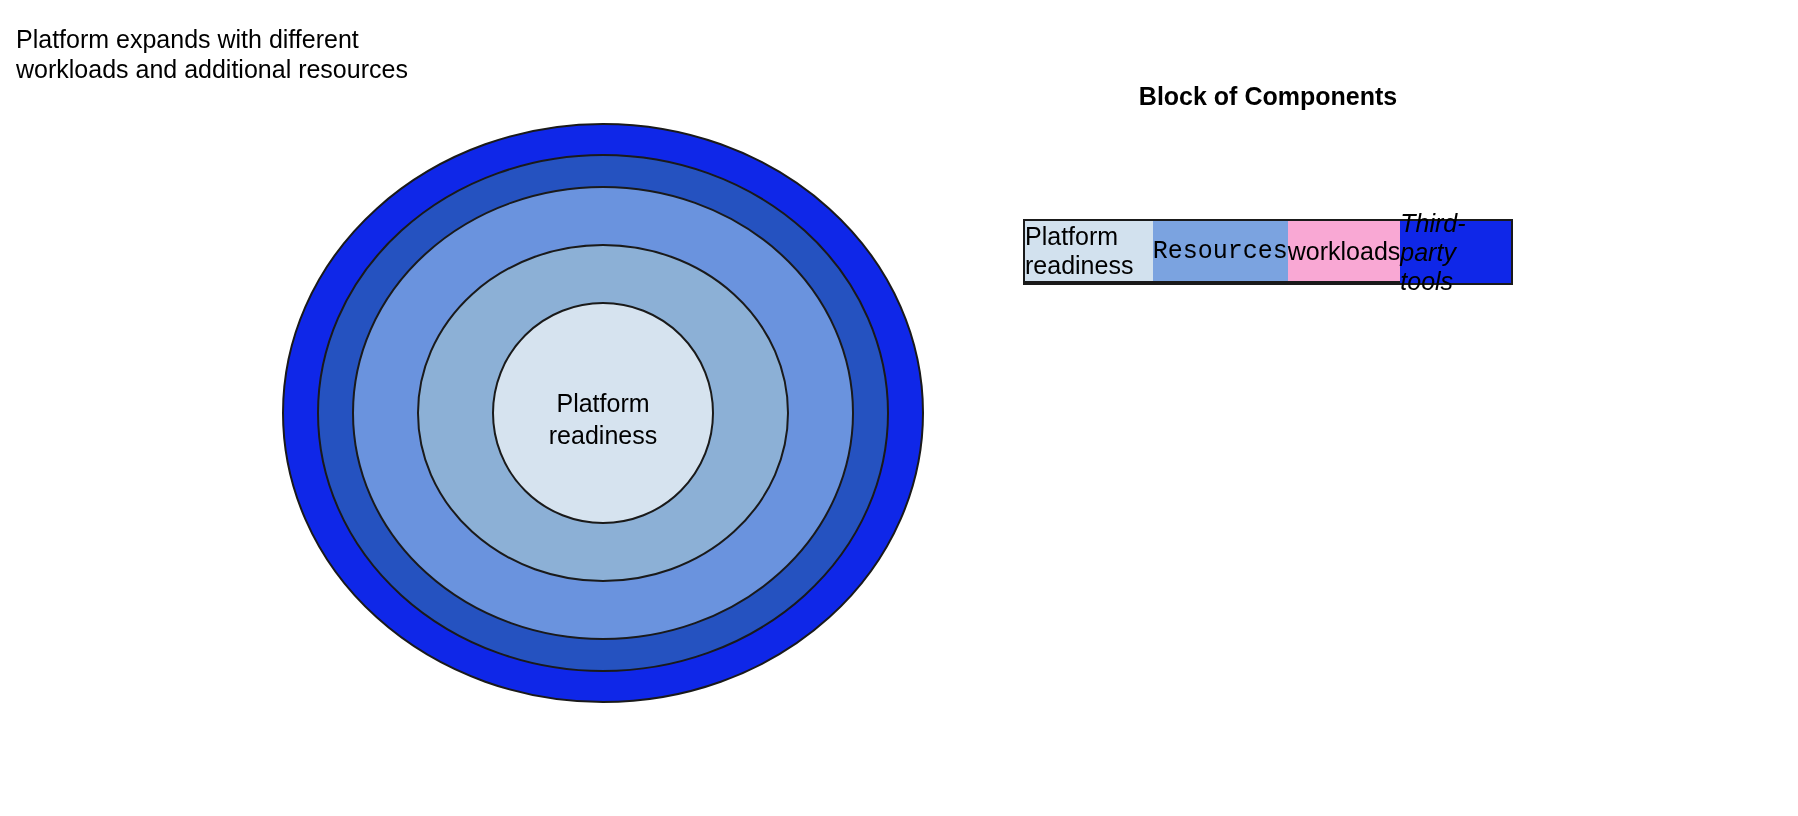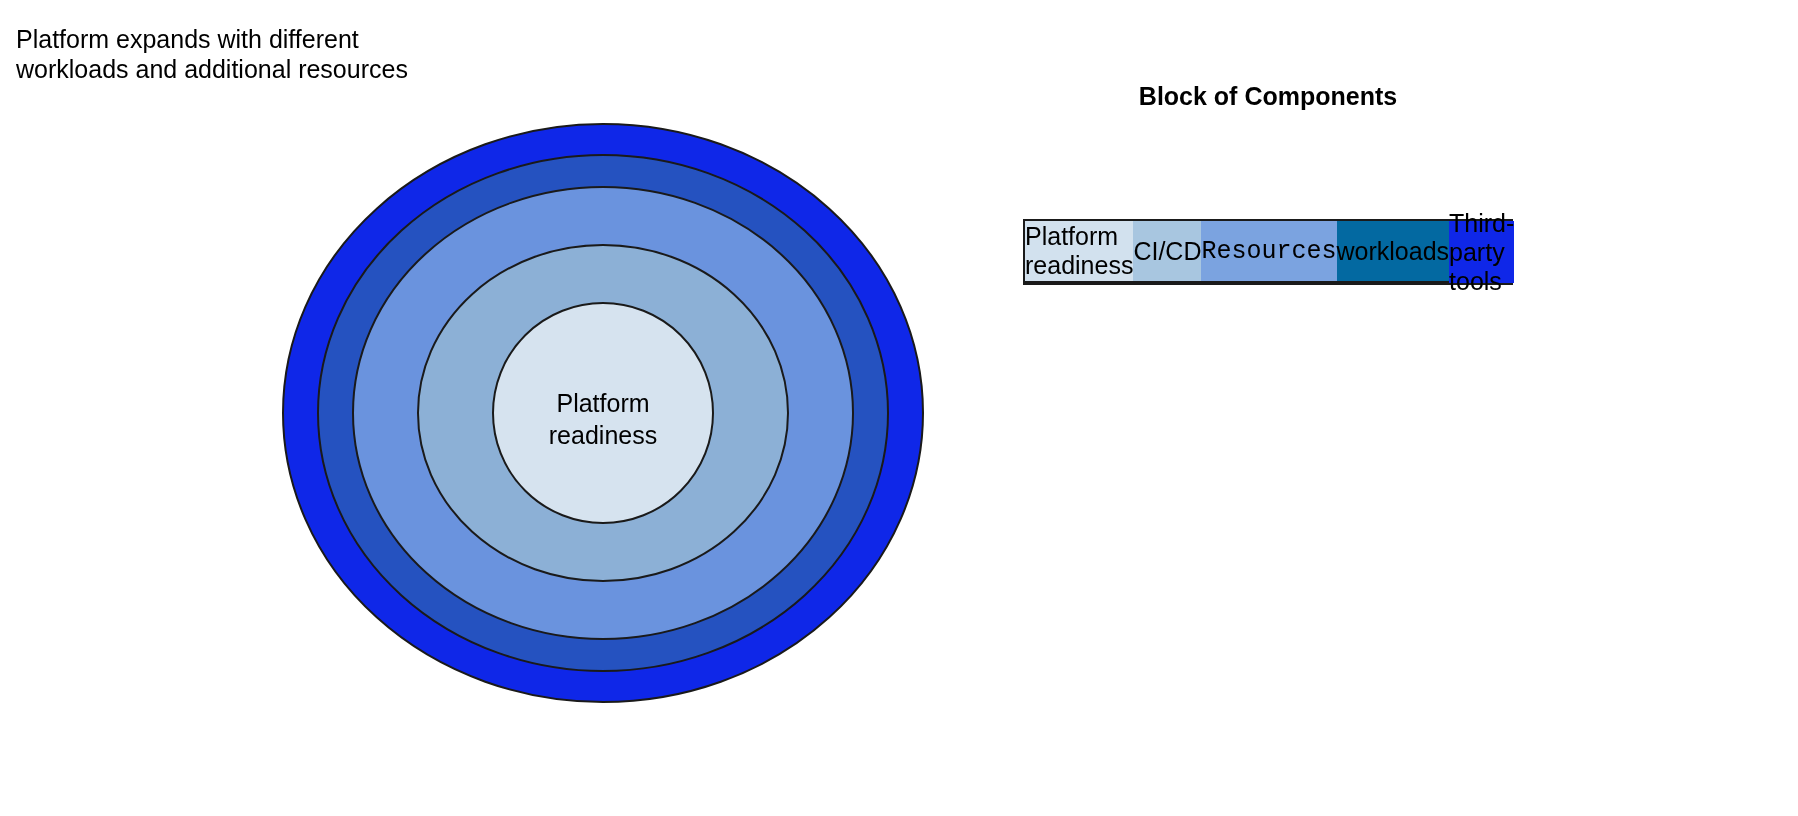--- a/index.html
+++ b/index.html
@@ -74,20 +74,21 @@
     box-sizing: border-box;
     border-bottom: 2px solid #1a1a1a;
     display: flex;
     align-items: center;
     justify-content: center;
     font-size: 25px;
     color: #000000;
   }
   .component-band:last-child {
     border-bottom: none;
+    font-style: italic;
   }
 </style>
 </head>
 <body>
 
 <div id="caption">Platform expands with different
 workloads and additional resources</div>
 
 <div id="rings-wrap">
   <svg id="rings-svg" viewBox="0 0 640 578" xmlns="http://www.w3.org/2000/svg">
@@ -100,25 +101,22 @@
     <text class="ring-label" x="320" y="320" text-anchor="middle">readiness</text>
   </svg>
 </div>
 
 <div id="components-title">Block of Components</div>
 
 <div id="components-box">
   <div class="component-band" style="background:#d2e1ee;">
     <span>Platform readiness</span>
   </div>
-  <div class="component-band" style="background:#a8c6e0;">
-    <span>CI/CD</span>
-  </div>
   <div class="component-band" style="background:#7ba3e0;font-family:Liberation Mono, monospace;">
     <span>Resources</span>
   </div>
-  <div class="component-band" style="background:#0369a1;">
+  <div class="component-band" style="background:#f9a8d4;">
     <span>workloads</span>
   </div>
   <div class="component-band" style="background:#0f27e8;">
     <span>Third-party tools</span>
   </div>
 </div>
 
 </body></html>

